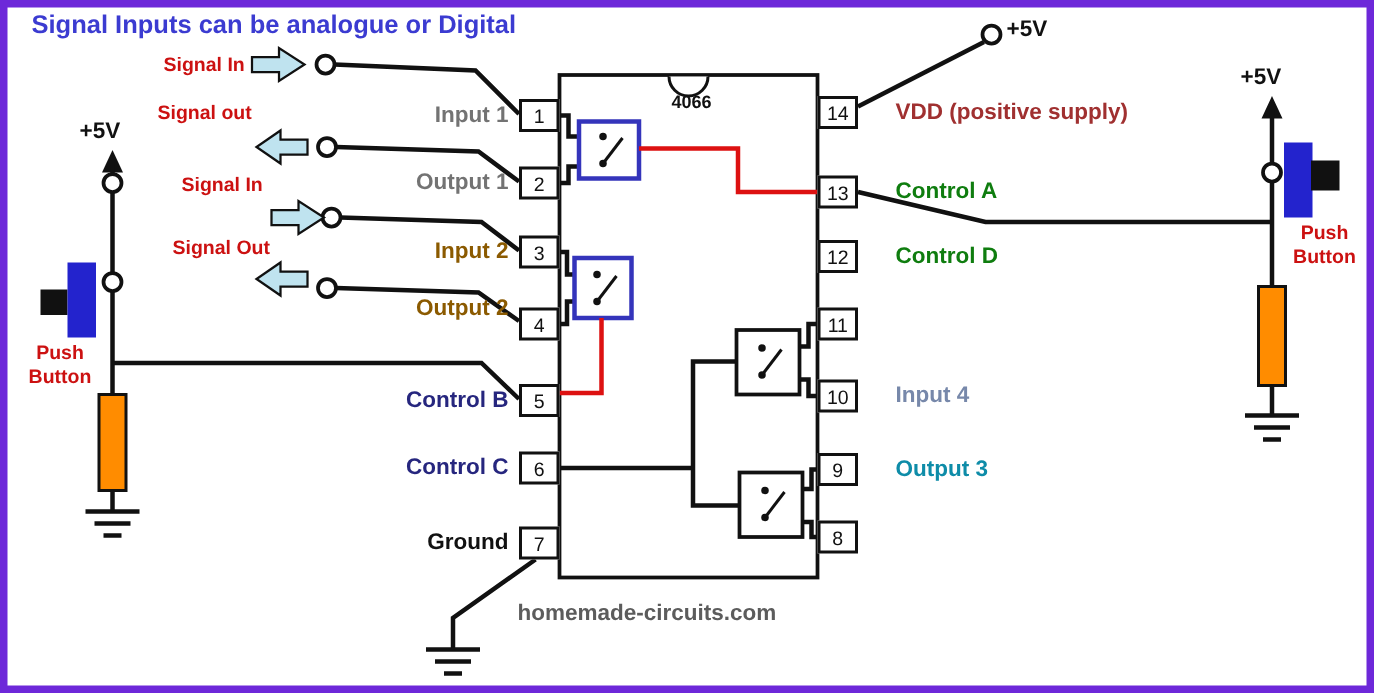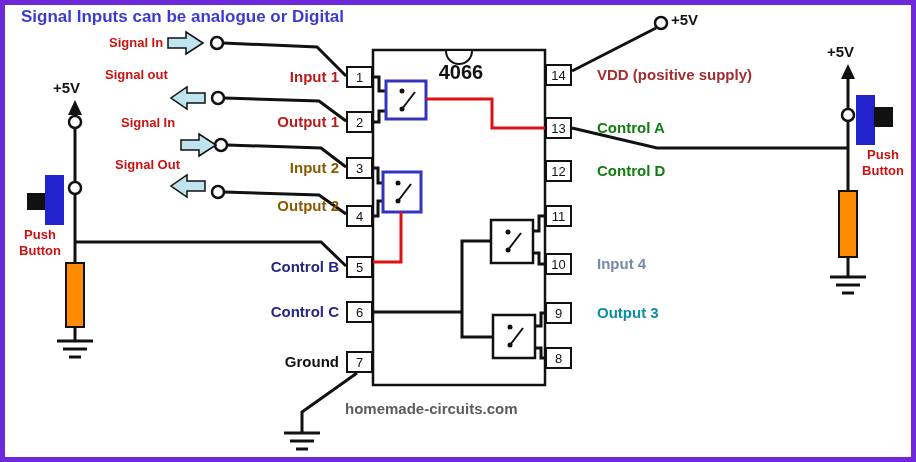--- a/index.html
+++ b/index.html
@@ -8,23 +8,23 @@
   #canvas svg { position: absolute; left: 0; top: 0; z-index: 1; }
   .title { position: absolute; left: 16px; top: 2px; z-index: 2; font-weight: bold; font-size: 17px; color: #3b3bd1; white-space: nowrap; }
   .lbl { position: absolute; z-index: 2; font-weight: bold; font-size: 15px; color: #111; white-space: nowrap; }
   .left-lbl { left: 150px; width: 184px; text-align: right; }
   .right-lbl { left: 592px; width: 334px; text-align: left; }
   .pinbox { position: absolute; z-index: 2; width: 27px; height: 22px; border: 2px solid #111; background: #fff;
             display: flex; align-items: center; justify-content: center; font-size: 13px; color: #111; }
   .sig { position: absolute; z-index: 2; font-weight: bold; font-size: 13px; color: #cc1111; white-space: nowrap; }
   .supply { position: absolute; z-index: 2; font-weight: bold; font-size: 15px; color: #111; white-space: nowrap; }
   .pbtxt { position: absolute; z-index: 2; font-weight: bold; font-size: 13px; color: #cc1111; width: 66px; text-align: center; line-height: 1.25; }
-  .icname { position: absolute; left: 424px; top: 56px; width: 64px; text-align: center; z-index: 2; font-weight: bold; font-size: 20px; color: #111; }
+  .icname { position: absolute; left: 424px; top: 56px; width: 64px; text-align: center; z-index: 2; font-weight: bold; font-size: 12px; color: #111; }
   .wm { position: absolute; left: 340px; top: 395px; z-index: 2; font-weight: bold; font-size: 15px; color: #5c5c5c; white-space: nowrap; }
-  .purple { color: #b91c1c; } .brown { color: #8b5a00; } .navy { color: #26267e; } .black { color: #111; }
+  .purple { color: #737373; } .brown { color: #8b5a00; } .navy { color: #26267e; } .black { color: #111; }
   .darkred { color: #a03030; } .green { color: #0f7d0f; } .slate { color: #7788aa; } .teal { color: #0e8ca8; }
 </style>
 </head>
 <body>
 
 <div id="canvas">
 
   <svg width="916" height="462" viewBox="0 0 916 462">
 
     <rect x="368" y="45" width="172" height="335" fill="#ffffff" stroke="#111111" stroke-width="2.5"></rect>

